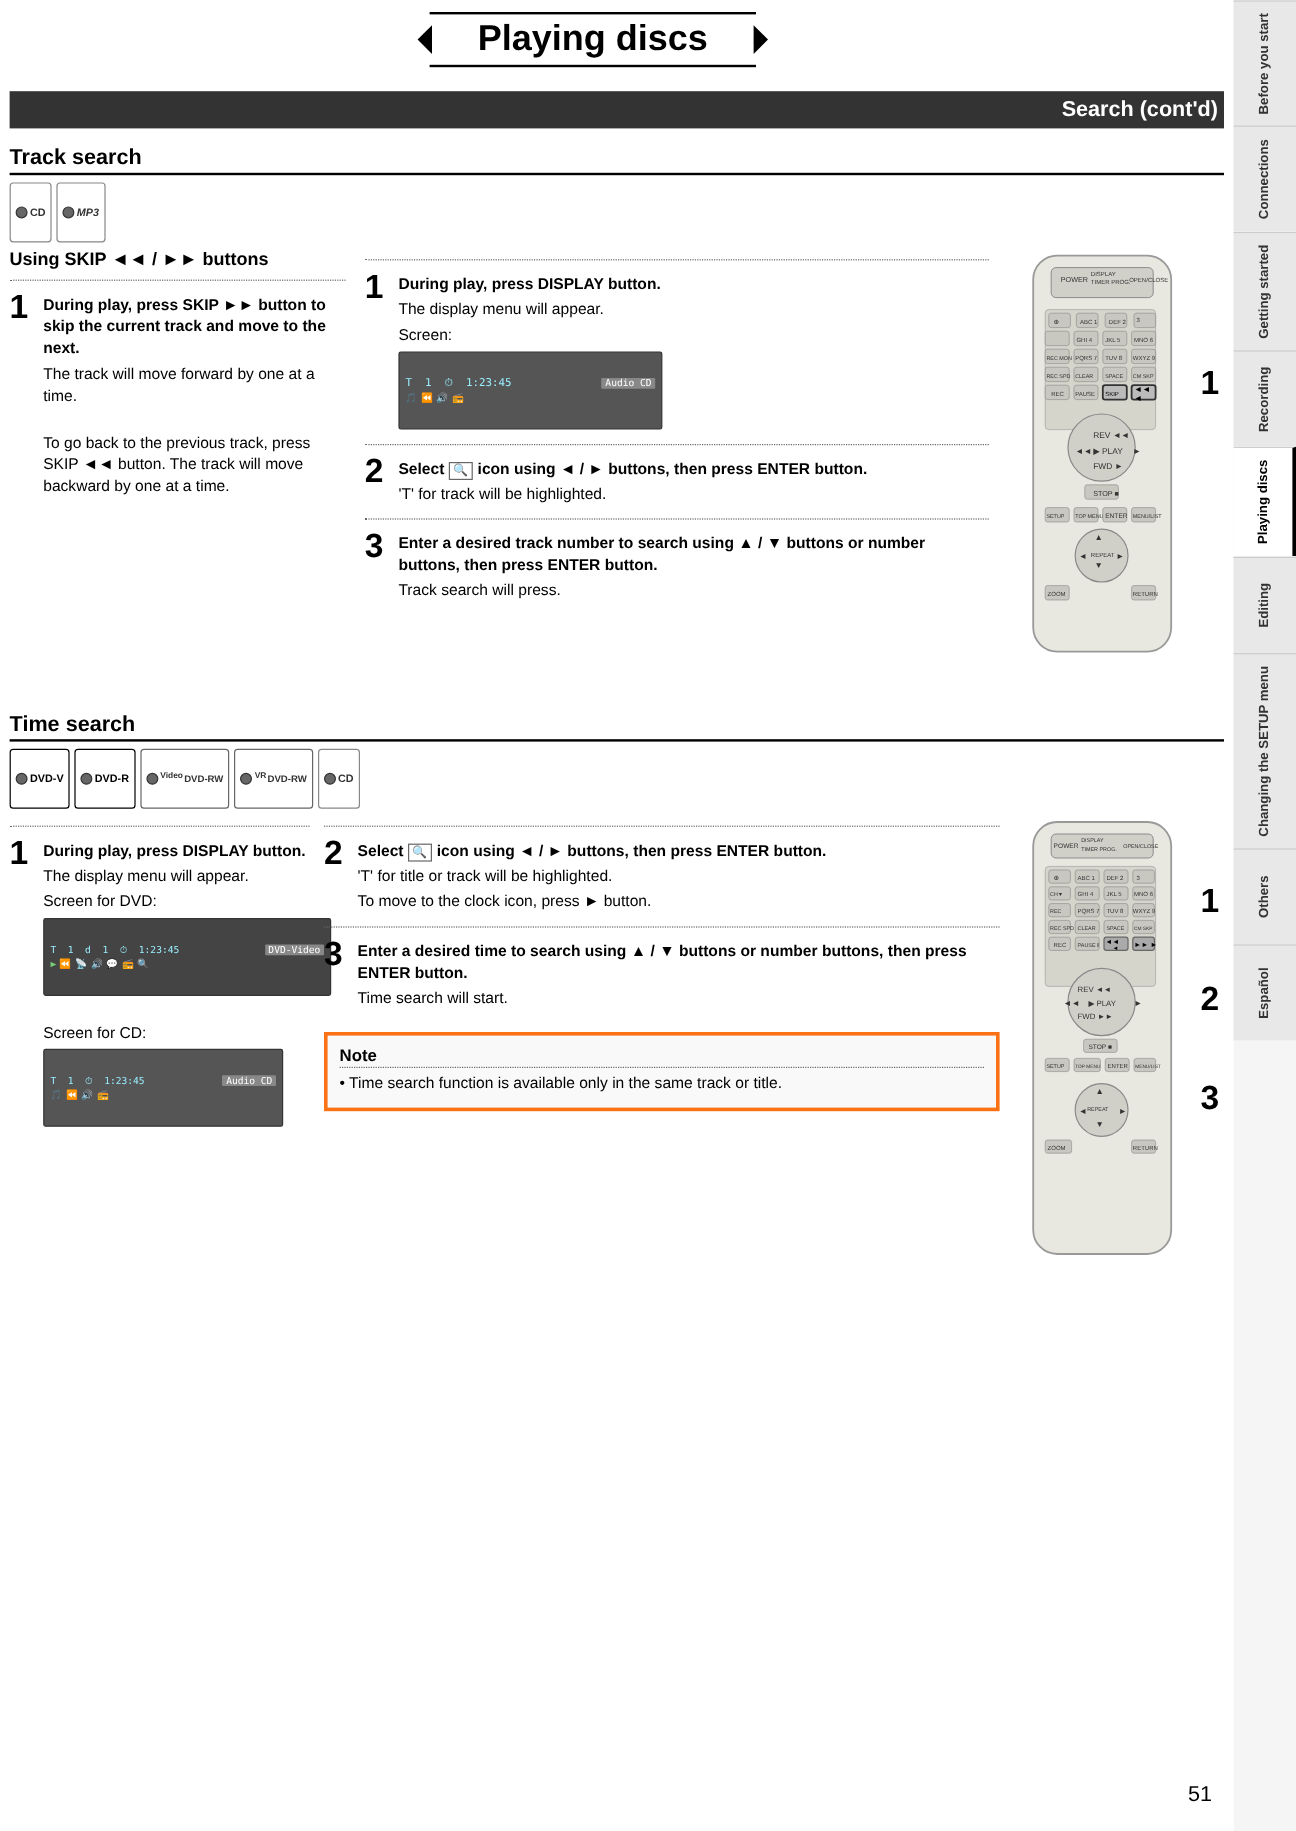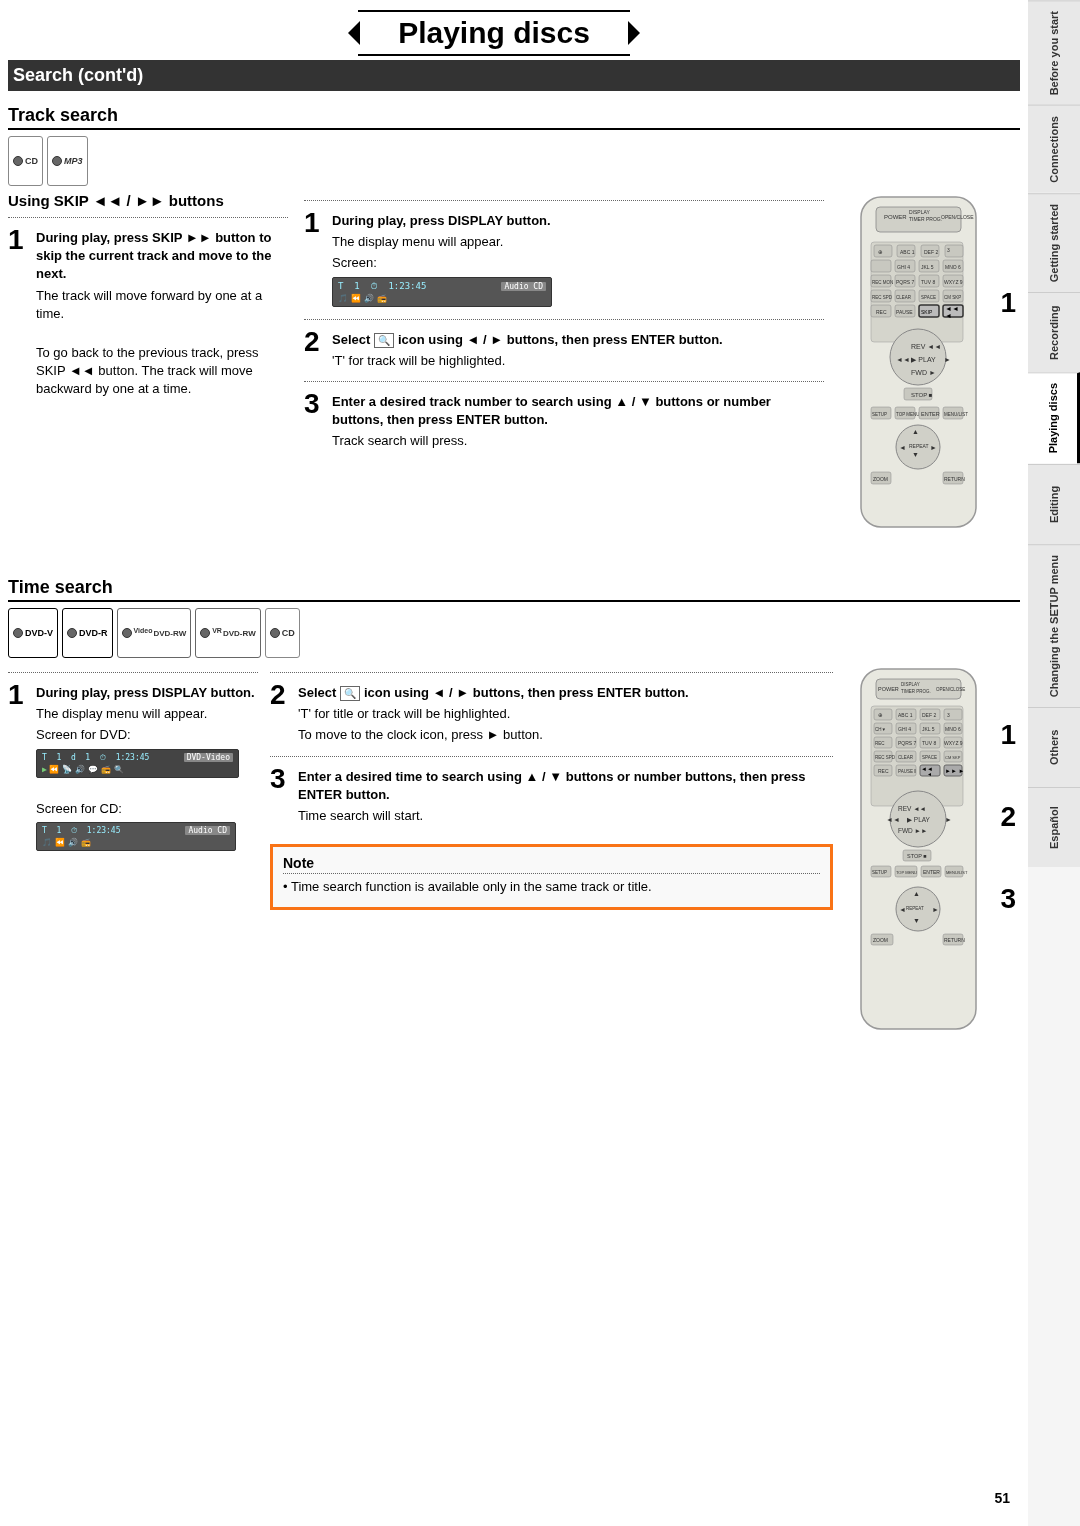--- a/index.html
+++ b/index.html
@@ -48,25 +48,25 @@
       width: 0; height: 0;
       border-top: 12px solid transparent;
       border-bottom: 12px solid transparent;
       border-left: 12px solid #000;
     }
 
     
     .search-bar {
       background: #333;
       color: #fff;
-      text-align: left;
+      text-align: right;
       padding: 5px;
       font-size: 18px;
       font-weight: bold;
-      margin: 0 0 0 0;
+      margin: 16px 0 0 0;
     }
 
     
     .right-sidebar {
       position: absolute;
       right: 0;
       top: 0;
       width: 52px;
       height: 1526px;
       display: flex;
@@ -94,22 +94,22 @@
       color: #000;
       font-weight: bold;
       border-left: 3px solid #000;
     }
 
     
     .page-number {
       position: absolute;
       bottom: 20px;
       right: 70px;
-      font-size: 14px;
-      font-weight: bold;
+      font-size: 18px;
+      font-weight: normal;
     }
 
     
     .content-area {
       margin-right: 52px;
       padding: 0 8px;
     }
 
     
     .section-header {
@@ -197,21 +197,21 @@
     }
 
     p { margin: 3px 0; line-height: 1.4; }
     strong { font-weight: bold; }
 
     
     .display-screen {
       background: #555;
       color: #9ef;
       font-size: 9px;
-      padding: 3px 5px;
+      padding: 21px 5px;
       border: 1px solid #333;
       border-radius: 2px;
       margin: 4px 0;
       font-family: monospace;
       width: 220px;
     }
     .display-screen .screen-top {
       display: flex;
       justify-content: space-between;
       align-items: center;
@@ -536,21 +536,21 @@
 
       <div class="col-a">
         <hr class="dotted-sep">
         <div class="step">
           <span class="step-num">1</span>
           <div class="step-content">
             <p><strong>During play, press DISPLAY button.</strong></p>
             <p>The display menu will appear.</p>
             <p>Screen for DVD:</p>
             
-            <div class="display-screen" style="background:#444;width:203px;">
+            <div class="display-screen" style="background:#444;width:240px;">
               <div class="screen-top">
                 <span style="font-size:8px;">T &nbsp;1 &nbsp;d &nbsp;1 &nbsp;⏱ &nbsp;<span>1:23:45</span></span>
                 <span class="screen-label">DVD-Video</span>
               </div>
               <div class="screen-icons">
                 <span>▶</span>
                 <span>⏪</span>
                 <span>📡</span>
                 <span>🔊</span>
                 <span>💬</span>

